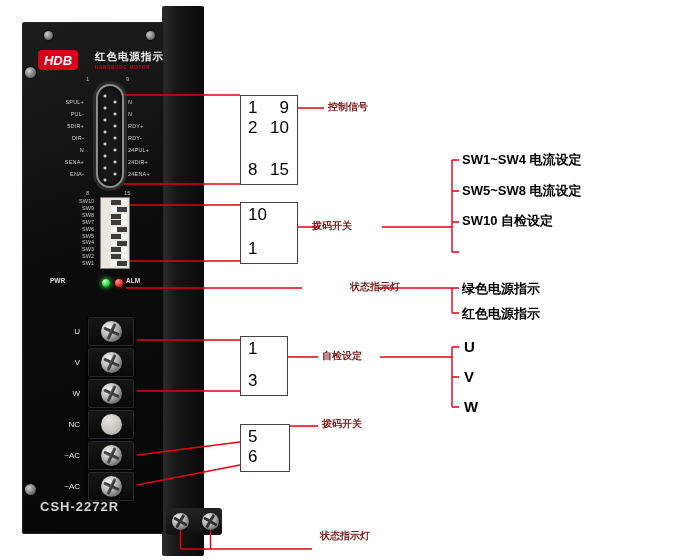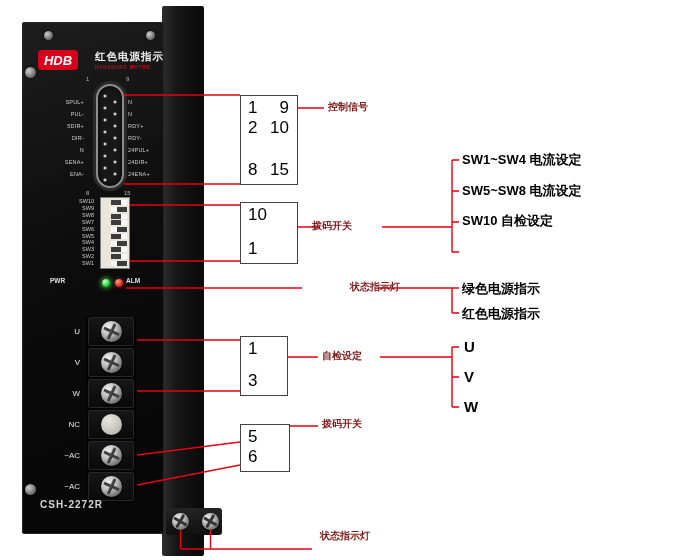--- a/index.html
+++ b/index.html
@@ -86,21 +86,21 @@
   .screw::before, .screw::after { content:''; position:absolute; left:2px; right:2px; top:9px;
            height:3px; background:linear-gradient(#2f2f2f,#555); border-radius:2px; }
   .screw::before { transform:rotate(25deg); }
   .screw::after  { transform:rotate(115deg); }
   .terminal.nc .screw { background:radial-gradient(circle at 35% 30%, #e8e5df, #c9c6bf 55%, #a39f97); }
   .terminal.nc .screw::before, .terminal.nc .screw::after { display:none; }
   .terminal-labels { left:12px; top:294px; width:46px; text-align:right;
                      font-size:8px; color:#e8e8e8; }
   .t-label { display:block; height:31px; line-height:31px; }
 
-  .model { left:18px; top:477px; font-size:10px; font-weight:bold;
+  .model { left:18px; top:477px; font-size:13px; font-weight:bold;
            color:#d5d5d5; letter-spacing:1px; }
 
   
   .ground-bracket { left:166px; top:508px; width:56px; height:27px; z-index:2;
                     background:linear-gradient(180deg,#242424,#101010); border-radius:3px; }
   .gscrew { width:17px; height:17px; border-radius:50%; position:absolute; z-index:3;
             background:radial-gradient(circle at 35% 30%, #ededed, #b5b5b5 42%, #6e6e6e 75%, #4a4a4a);
             box-shadow:0 1px 2px rgba(0,0,0,.8); }
   .gscrew::before, .gscrew::after { content:''; position:absolute; left:1px; right:1px; top:7px;
             height:2.5px; background:#333; border-radius:2px; }

